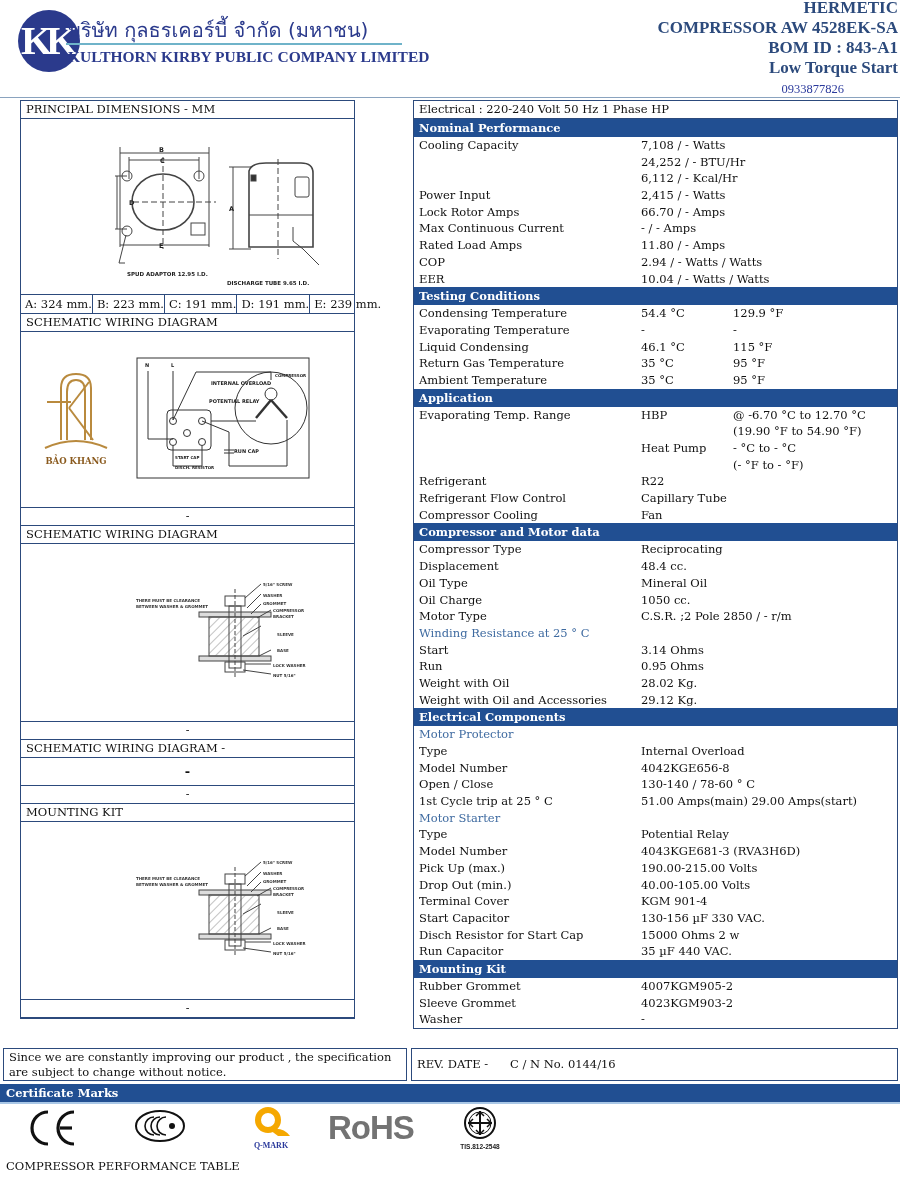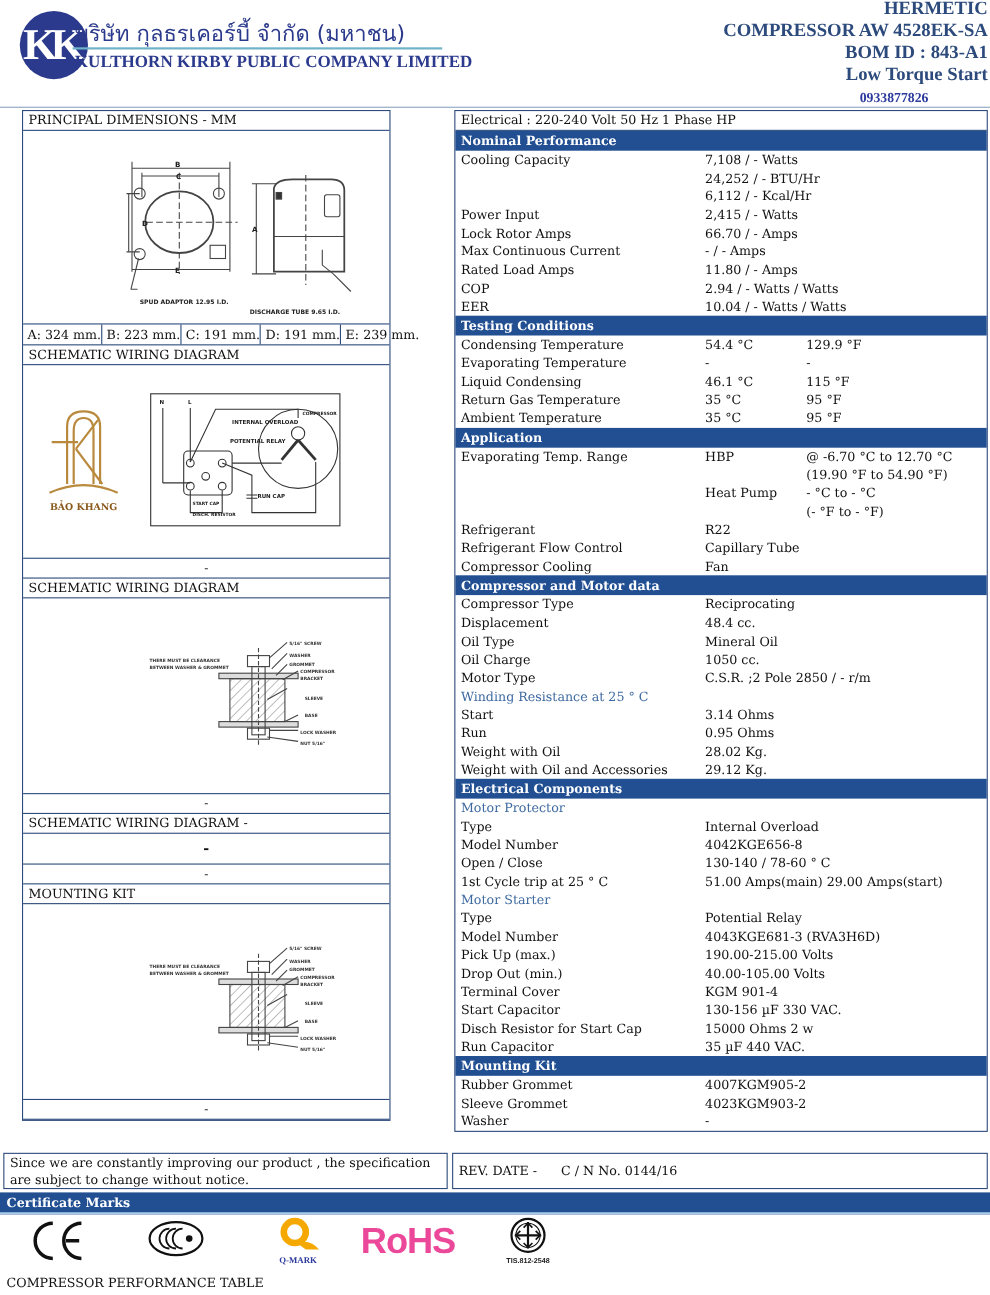--- a/index.html
+++ b/index.html
@@ -8,21 +8,21 @@
 
   
   .header { position: absolute; left: 0; top: 0; width: 900px; height: 98px; }
   .logo-circle { position: absolute; left: 18px; top: 10px; width: 62px; height: 62px; border-radius: 50%; background: #2b3a8c; color: #fff; font-family: "Liberation Serif", serif; font-weight: bold; font-size: 40px; letter-spacing: -6px; line-height: 62px; text-align: center; padding-right: 6px; }
   .company-thai { position: absolute; left: 68px; top: 14px; font-family: "DejaVu Sans", sans-serif; font-size: 20px; color: #2b3a8c; white-space: nowrap; }
   .company-rule { position: absolute; left: 66px; top: 43px; width: 336px; height: 2px; background: #6fb3c9; }
   .company-eng { position: absolute; left: 68px; top: 48px; font-family: "Liberation Serif", serif; font-weight: bold; font-size: 15.5px; color: #2b3a8c; white-space: nowrap; }
   .header-rule { position: absolute; left: 0; top: 97px; width: 900px; height: 1px; background: #8aa3bf; }
 
   .title-block { position: absolute; right: 2px; top: -2px; text-align: right; font-family: "Liberation Serif", serif; font-weight: bold; color: #2c4a7c; font-size: 17px; line-height: 20px; }
-  .phone { position: absolute; right: 56px; top: 82px; font-family: "Liberation Serif", serif; font-weight: bold; font-size: 12.5px; color: #2b3a9c; padding-left: 12px; }
+  .phone { position: absolute; right: 56px; top: 82px; font-family: "Liberation Serif", serif; font-weight: normal; font-size: 12.5px; color: #2b3a9c; padding-left: 12px; }
 
   
   .left-col { position: absolute; left: 20px; top: 100px; width: 335px; }
   .box { border: 1.5px solid #2c4a7c; border-top: none; background: #fff; }
   .box.first { border-top: 1.5px solid #2c4a7c; }
   .lbl { height: 18px; line-height: 17px; padding-left: 5px; font-size: 11.5px; border-bottom: 1.5px solid #2c4a7c; white-space: nowrap; }
   .center-dash { height: 18px; line-height: 17px; text-align: center; font-size: 11px; border-bottom: 1.5px solid #2c4a7c; }
   .img-area { border-bottom: 1.5px solid #2c4a7c; position: relative; overflow: hidden; }
   .dims-row { display: flex; height: 19px; border-bottom: 1.5px solid #2c4a7c; }
   .dims-row .dim { flex: 1; line-height: 18px; padding-left: 4px; border-right: 1.5px solid #2c4a7c; white-space: nowrap; font-size: 11.5px; }
@@ -510,21 +510,21 @@
       <circle cx="38" cy="18" r="3" fill="#111"></circle>
     </svg>
   </div>
   <div class="cert" style="left:248px;top:0;width:46px;text-align:center;">
     <svg width="46" height="34" viewBox="0 0 46 34">
       <circle cx="20" cy="14" r="10" stroke="#f5a800" stroke-width="6" fill="none"></circle>
       <path d="M22 24 Q34 20 42 30 L30 30 Z" fill="#f5a800"></path>
     </svg>
     <div style="font-family:'Liberation Serif',serif;font-weight:bold;font-size:8px;color:#2b3a9c;margin-top:-2px;">Q-MARK</div>
   </div>
-  <div class="cert" style="left:328px;top:4px;font-family:'Liberation Sans',sans-serif;font-weight:bold;font-size:33px;color:#ec4899;letter-spacing:-1px;line-height:36px;">RoHS</div>
+  <div class="cert" style="left:328px;top:4px;font-family:'Liberation Sans',sans-serif;font-weight:bold;font-size:33px;color:#737373;letter-spacing:-1px;line-height:36px;">RoHS</div>
   <div class="cert" style="left:450px;top:0;width:60px;text-align:center;">
     <svg width="34" height="34" viewBox="0 0 34 34">
       <circle cx="17" cy="17" r="15" stroke="#111" stroke-width="2" fill="none"></circle>
       <circle cx="17" cy="17" r="11" stroke="#111" stroke-width="1" fill="none"></circle>
       <line x1="17" y1="5" x2="17" y2="29" stroke="#111" stroke-width="2"></line>
       <line x1="5" y1="17" x2="29" y2="17" stroke="#111" stroke-width="2"></line>
       <path d="M10 13 L6 17 L10 21 M24 13 L28 17 L24 21 M13 10 L17 6 L21 10 M13 24 L17 28 L21 24" stroke="#111" stroke-width="1.5" fill="none"></path>
     </svg>
     <div style="font-family:'Liberation Sans',sans-serif;font-size:6.5px;font-weight:bold;color:#222;">TIS.812-2548</div>
   </div>

